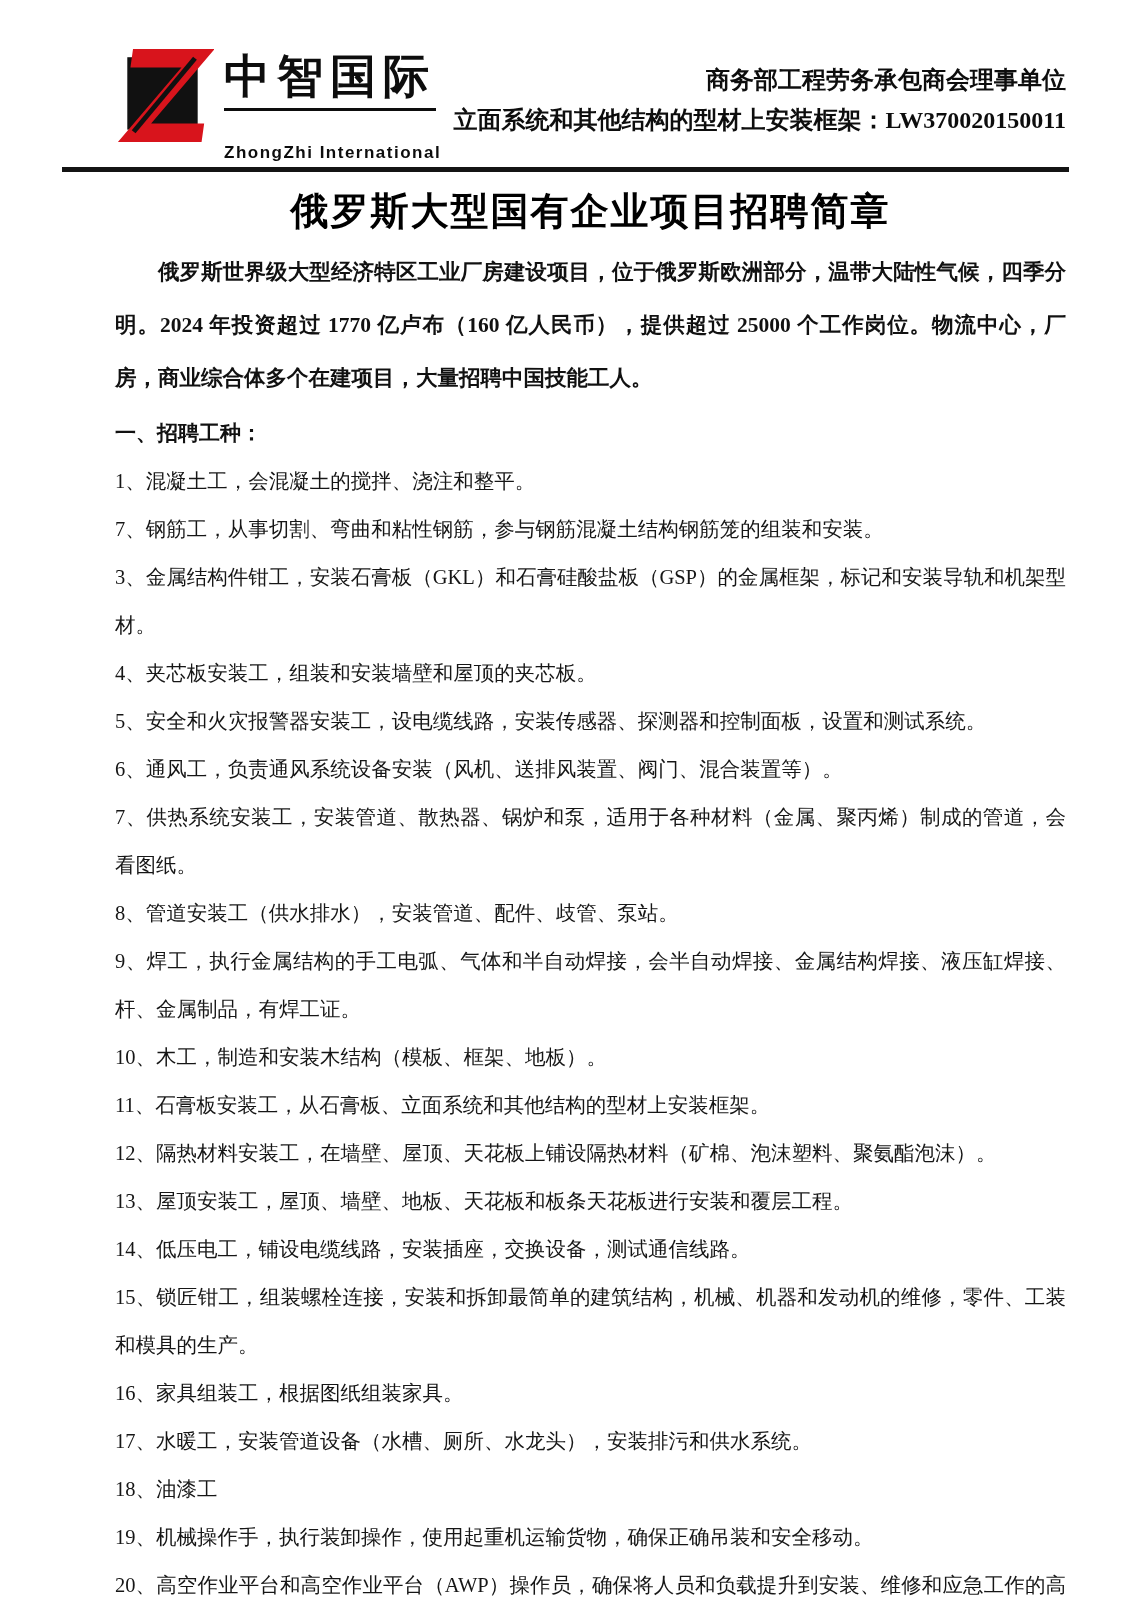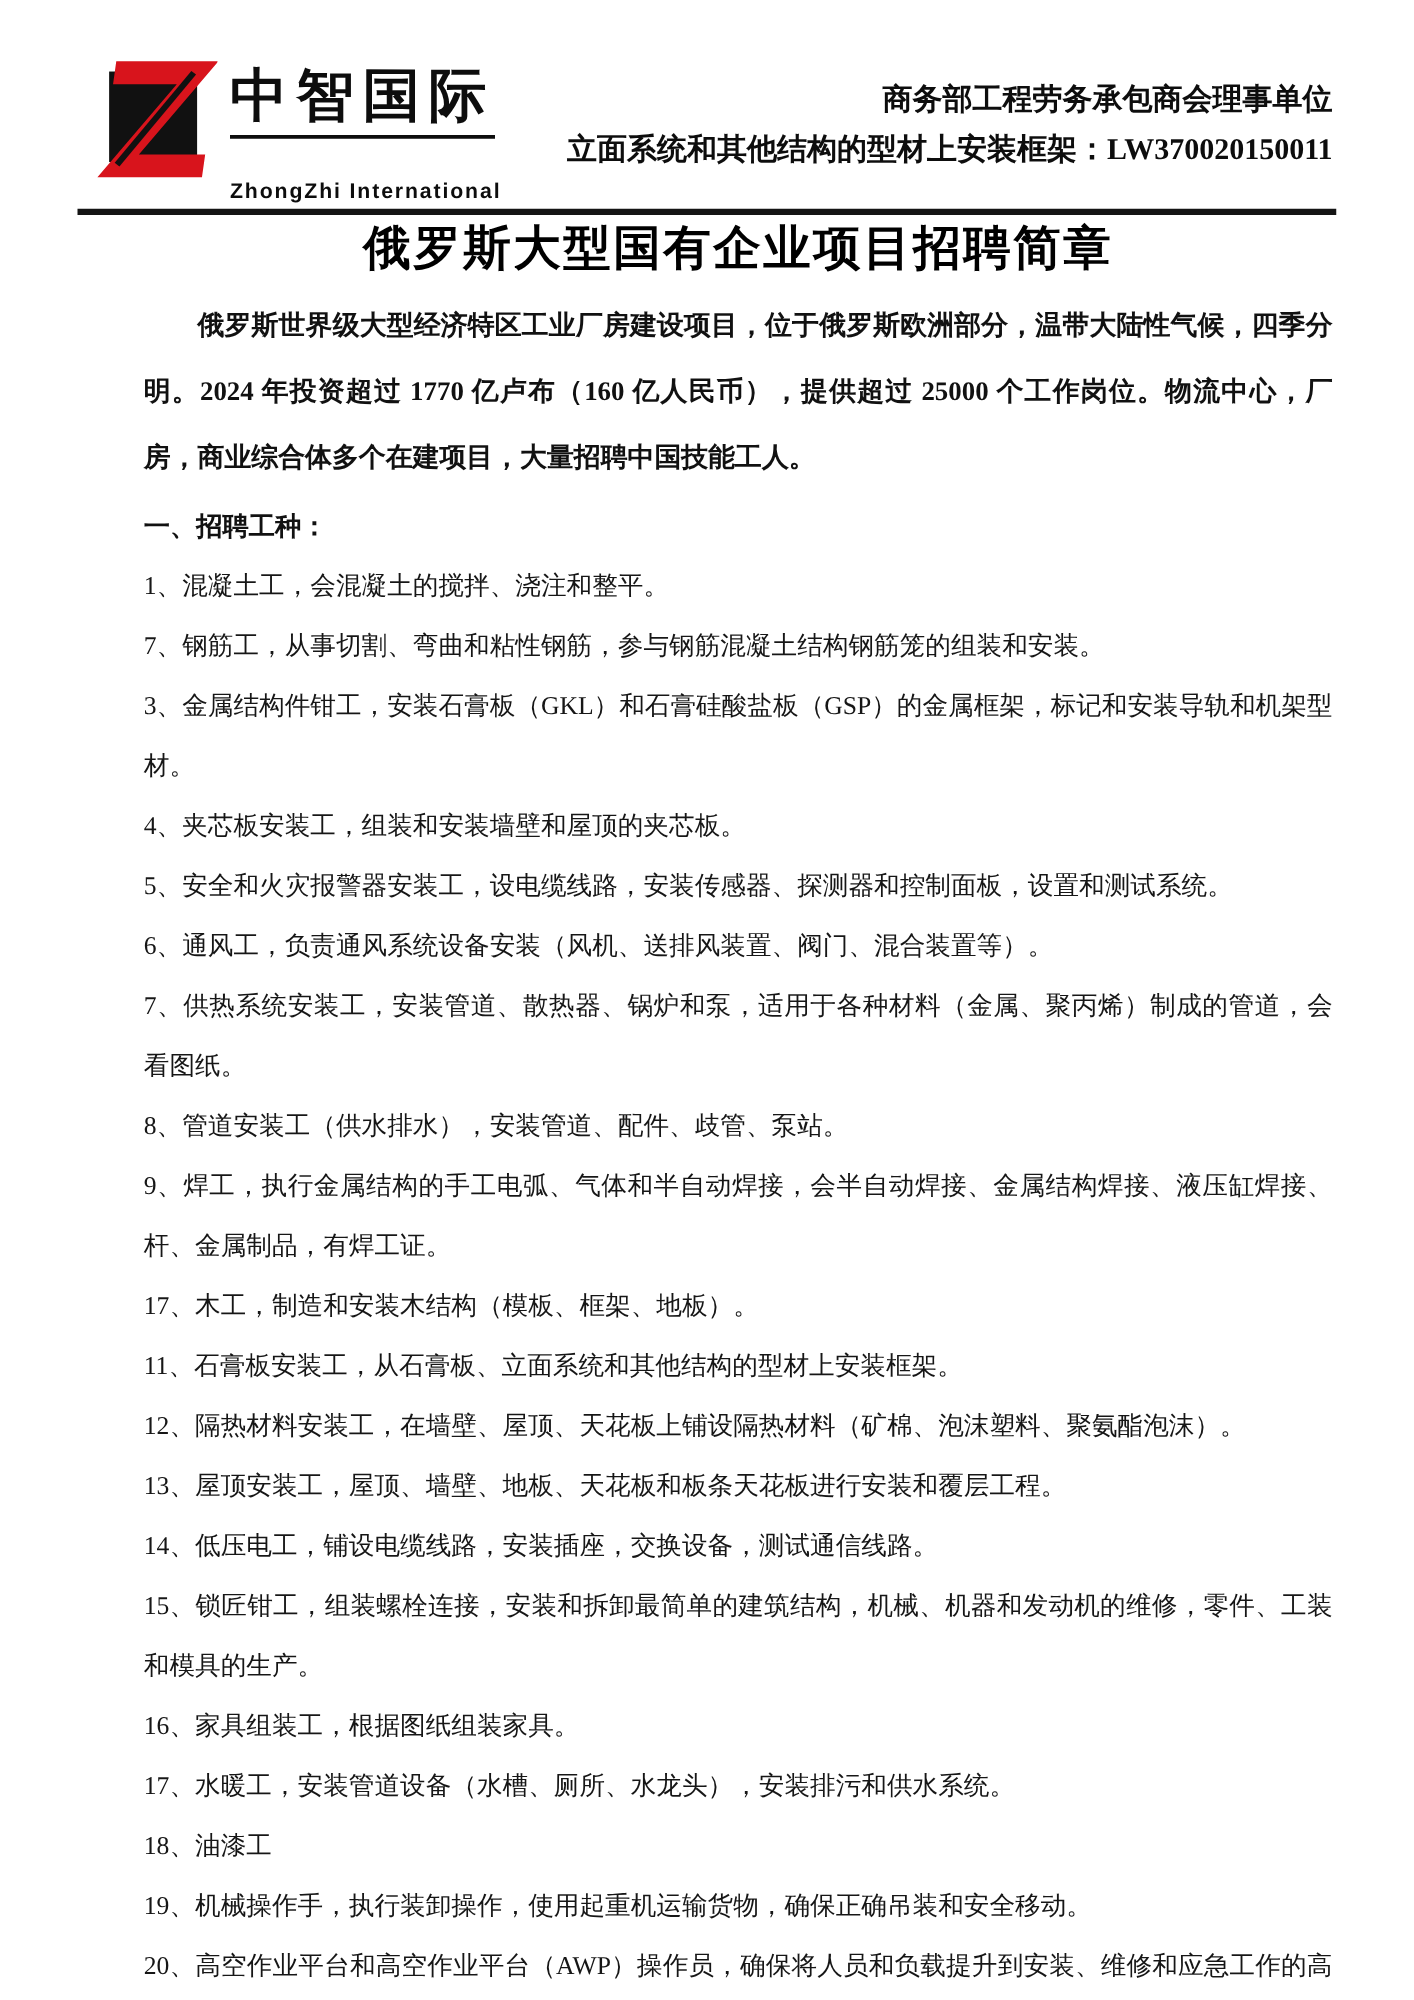--- a/index.html
+++ b/index.html
@@ -18,21 +18,21 @@
   .page {
     width: 100%;
     height: 100%;
     box-sizing: border-box;
   }
 
   
   .header {
     display: flex;
     align-items: flex-start;
-    padding: 46px 65px 0 72px;
+    padding: 46px 65px 0 112px;
     box-sizing: border-box;
   }
   .logo {
     display: flex;
     align-items: flex-start;
   }
   .logo-mark {
     width: 102px;
     height: 102px;
     flex: 0 0 auto;
@@ -78,21 +78,21 @@
 
   
   .divider {
     height: 5px;
     background: #141414;
     margin: 4px 62px 0 62px;
   }
 
   
   .doc-title {
-    margin: 0 65px 0 115px;
+    margin: 12px 65px 0 115px;
     text-align: center;
     font-weight: 900;
     font-size: 38px;
     line-height: 54px;
     color: #000;
     letter-spacing: 2px;
     white-space: nowrap;
   }
 
   
@@ -162,21 +162,21 @@
     <div class="job-list">
         <p>1、混凝土工，会混凝土的搅拌、浇注和整平。</p>
         <p>7、钢筋工，从事切割、弯曲和粘性钢筋，参与钢筋混凝土结构钢筋笼的组装和安装。</p>
         <p>3、金属结构件钳工，安装石膏板（GKL）和石膏硅酸盐板（GSP）的金属框架，标记和安装导轨和机架型材。</p>
         <p>4、夹芯板安装工，组装和安装墙壁和屋顶的夹芯板。</p>
         <p>5、安全和火灾报警器安装工，设电缆线路，安装传感器、探测器和控制面板，设置和测试系统。</p>
         <p>6、通风工，负责通风系统设备安装（风机、送排风装置、阀门、混合装置等）。</p>
         <p>7、供热系统安装工，安装管道、散热器、锅炉和泵，适用于各种材料（金属、聚丙烯）制成的管道，会看图纸。</p>
         <p>8、管道安装工（供水排水），安装管道、配件、歧管、泵站。</p>
         <p>9、焊工，执行金属结构的手工电弧、气体和半自动焊接，会半自动焊接、金属结构焊接、液压缸焊接、杆、金属制品，有焊工证。</p>
-        <p>17、木工，制造和安装木结构（模板、框架、地板）。</p>
+        <p>10、木工，制造和安装木结构（模板、框架、地板）。</p>
         <p>11、石膏板安装工，从石膏板、立面系统和其他结构的型材上安装框架。</p>
         <p>12、隔热材料安装工，在墙壁、屋顶、天花板上铺设隔热材料（矿棉、泡沫塑料、聚氨酯泡沫）。</p>
         <p>13、屋顶安装工，屋顶、墙壁、地板、天花板和板条天花板进行安装和覆层工程。</p>
         <p>14、低压电工，铺设电缆线路，安装插座，交换设备，测试通信线路。</p>
         <p>15、锁匠钳工，组装螺栓连接，安装和拆卸最简单的建筑结构，机械、机器和发动机的维修，零件、工装和模具的生产。</p>
         <p>16、家具组装工，根据图纸组装家具。</p>
         <p>17、水暖工，安装管道设备（水槽、厕所、水龙头），安装排污和供水系统。</p>
         <p>18、油漆工</p>
         <p>19、机械操作手，执行装卸操作，使用起重机运输货物，确保正确吊装和安全移动。</p>
         <p>20、高空作业平台和高空作业平台（AWP）操作员，确保将人员和负载提升到安装、维修和应急工作的高度。</p>

